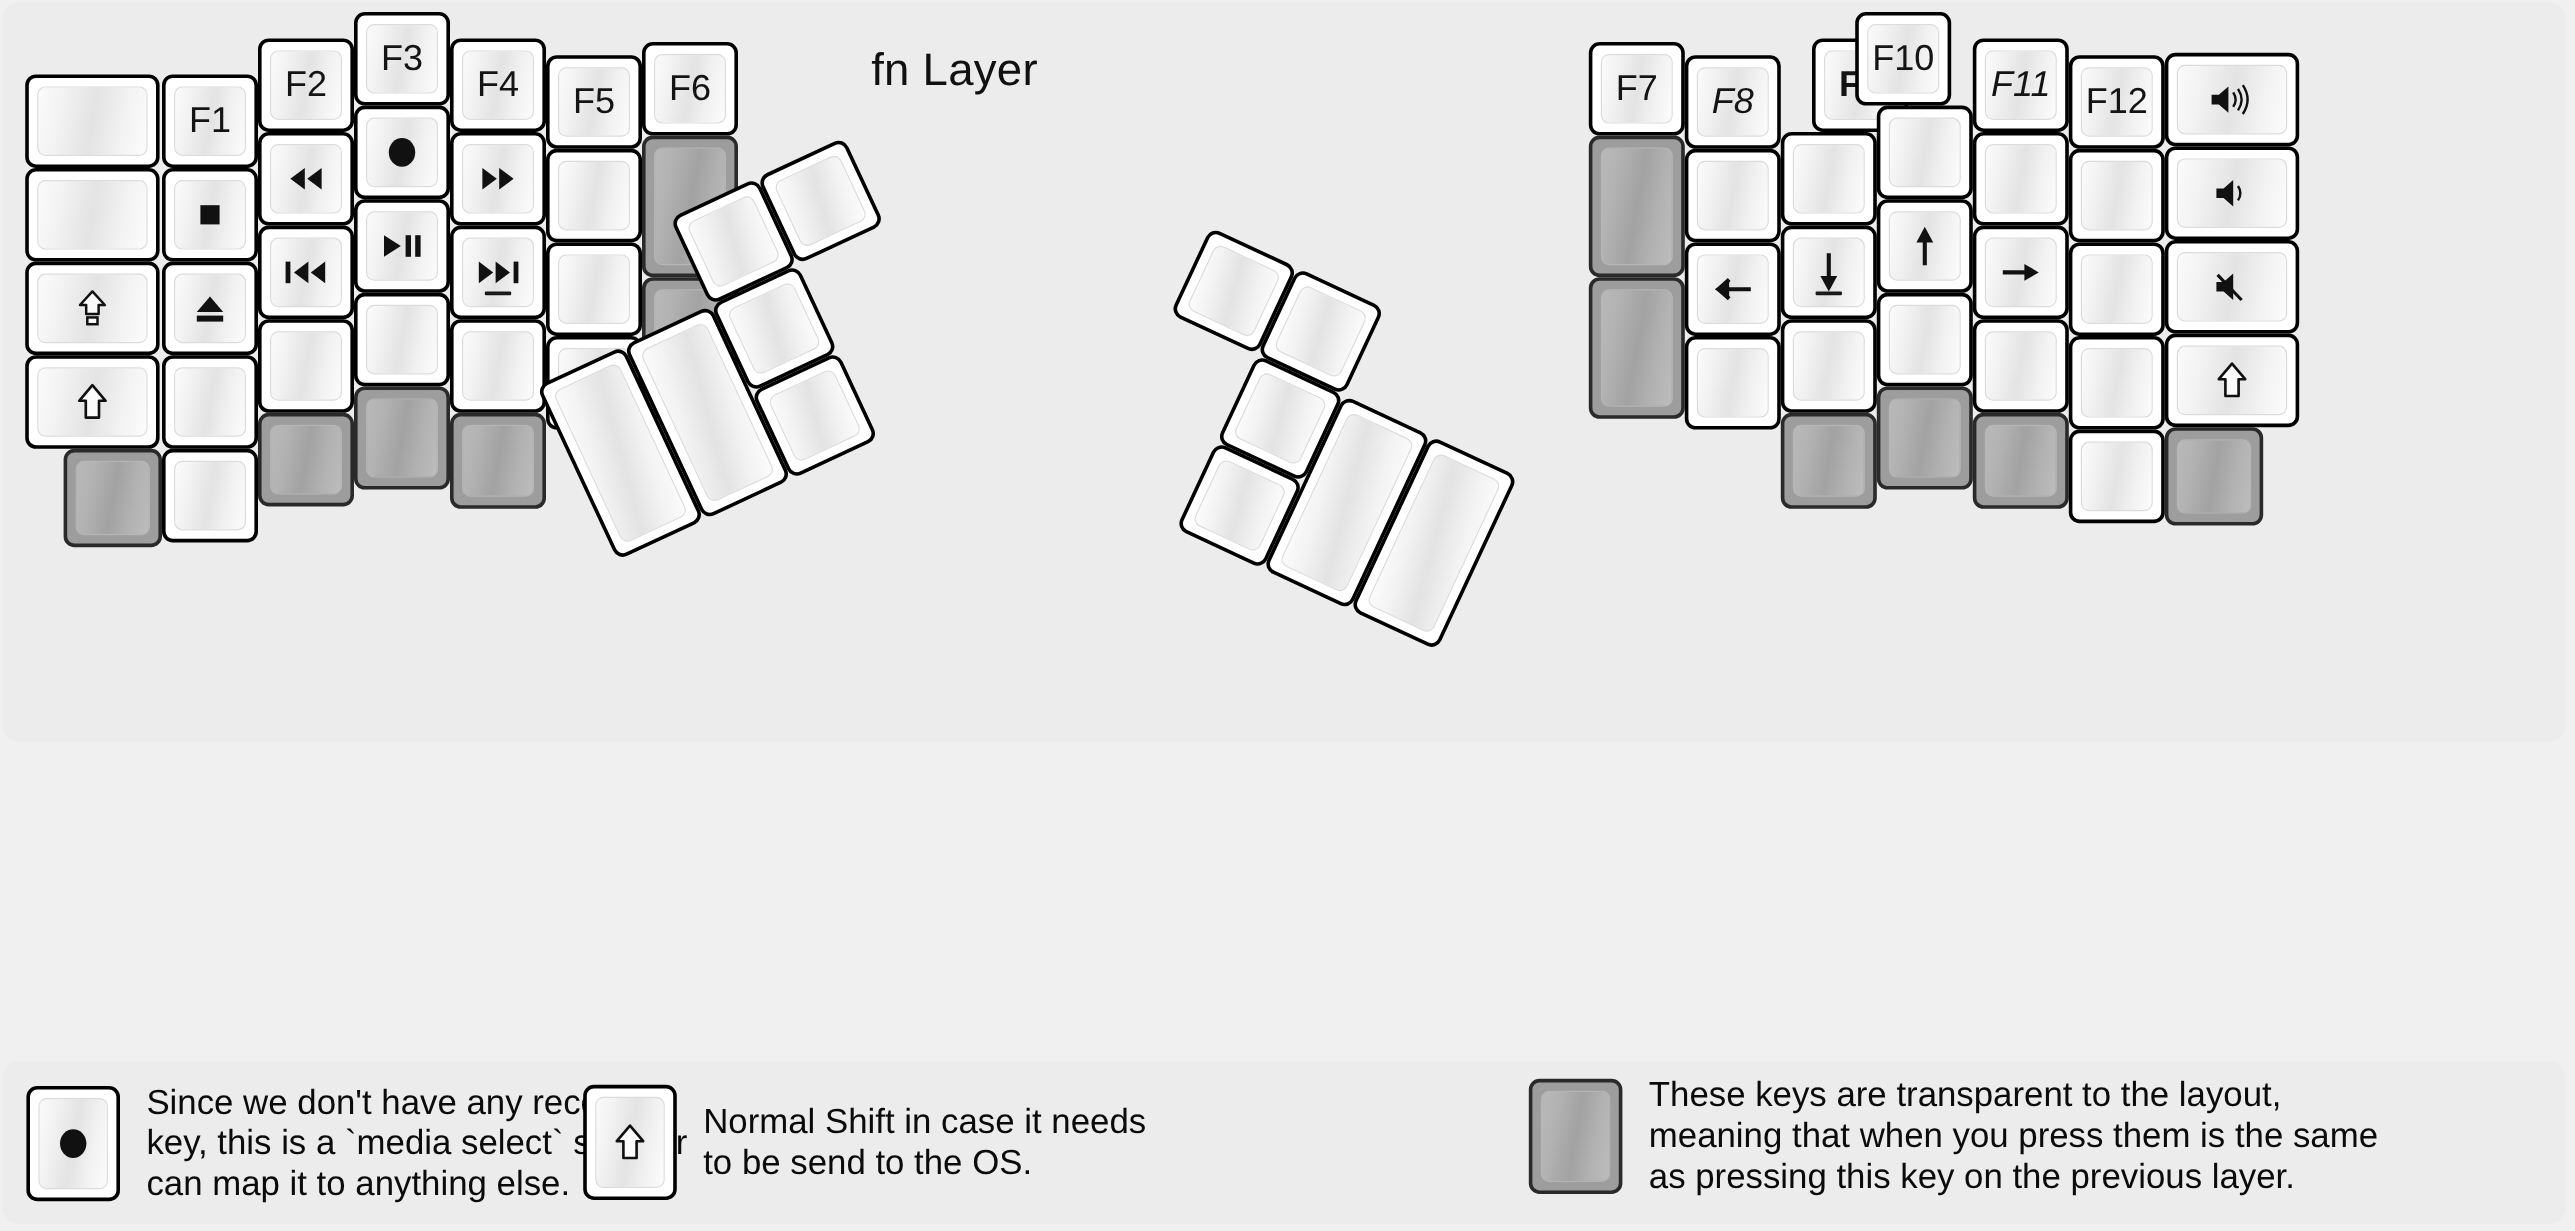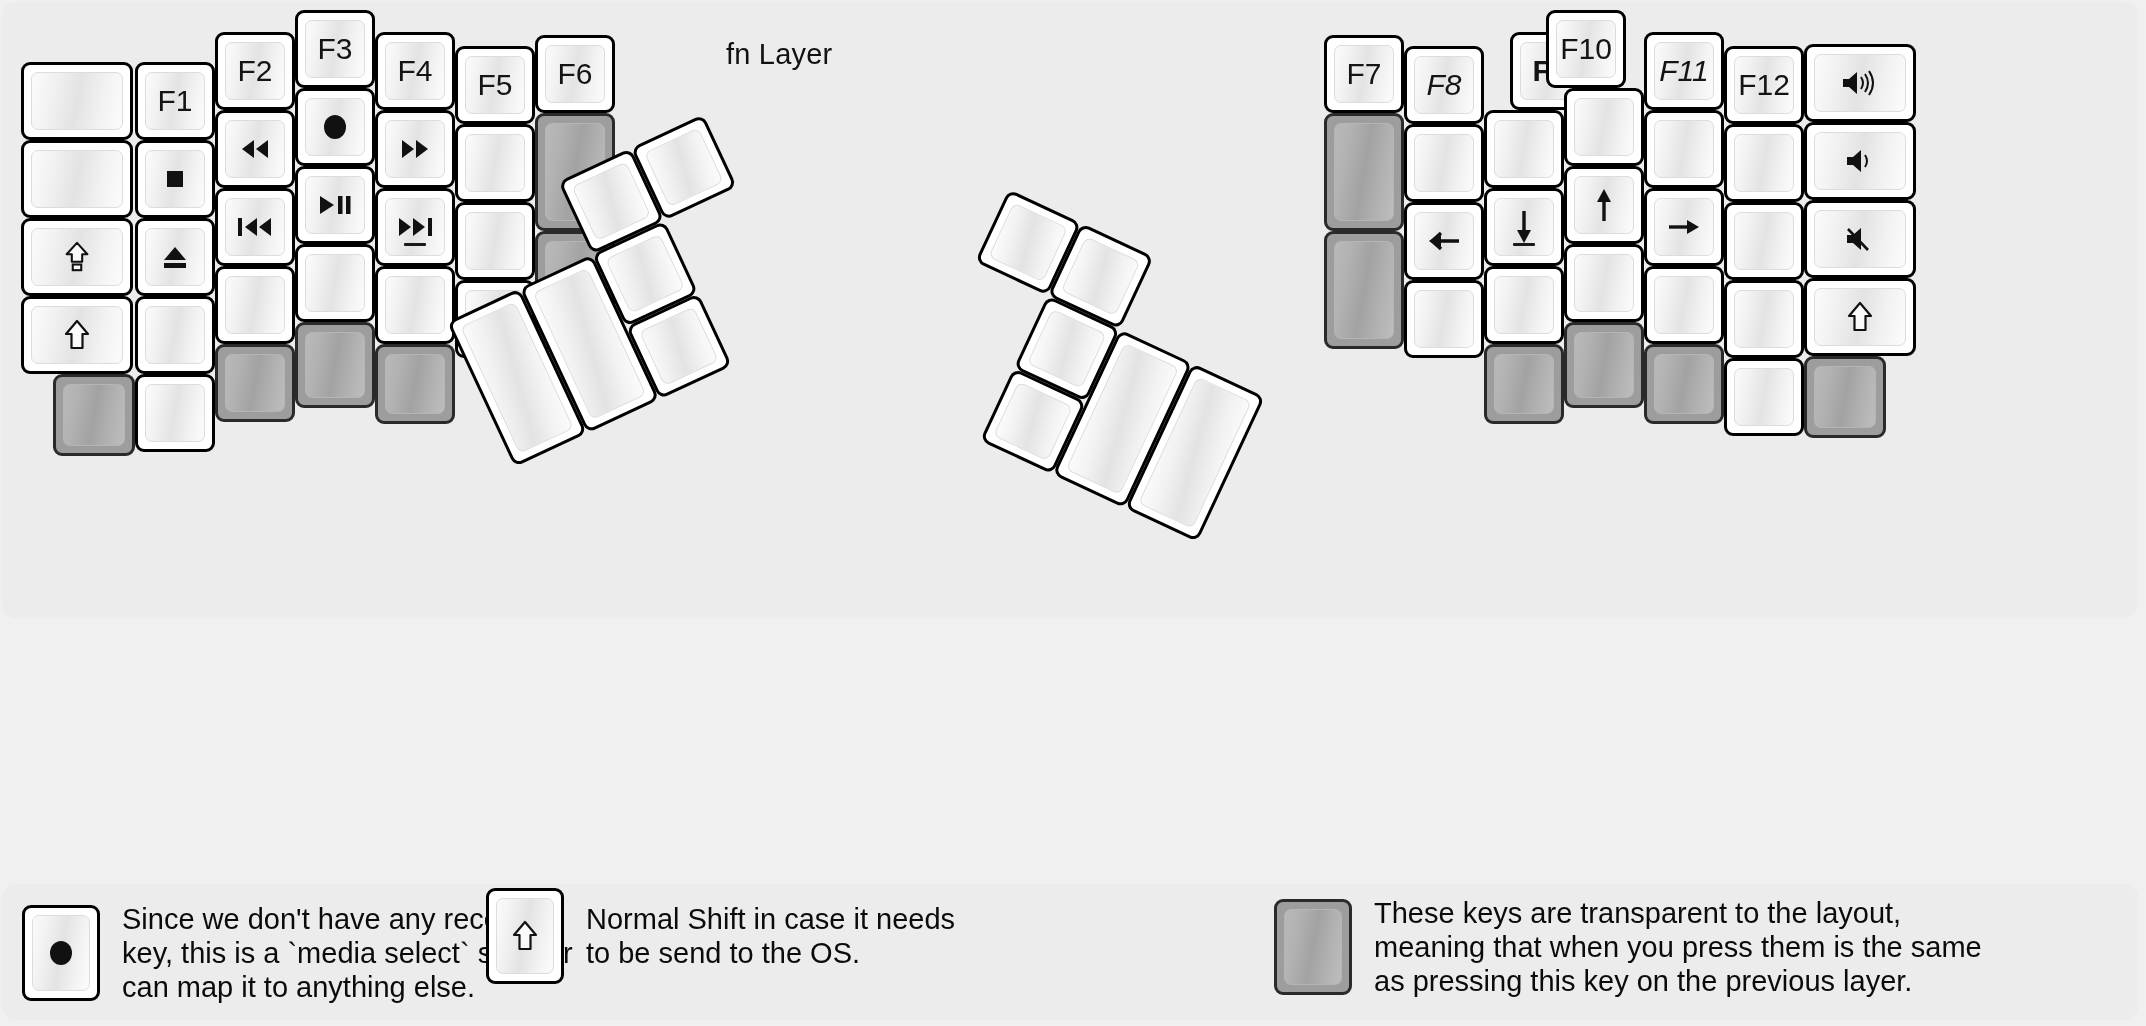--- a/index.html
+++ b/index.html
@@ -12,21 +12,21 @@
     position:absolute;left:2px;top:2px;width:2136px;height:616px;
     background:#ececec;border-radius:14px;
   }
   
   .legend-panel{
     position:absolute;left:2px;top:884px;width:2136px;height:136px;
     background:#ececec;border-radius:14px;
   }
 
   .title{
-    position:absolute;font-size:29px;color:#111;letter-spacing:.2px;
+    position:absolute;font-size:38px;color:#111;letter-spacing:.2px;
     white-space:nowrap;
   }
 
   
   .key{
     position:absolute;box-sizing:border-box;
     background:#fff;border:3px solid #000;border-radius:9px;
     padding:7px;
   }
   .key .cap{
@@ -590,21 +590,21 @@
                 <ellipse cx="14" cy="14" rx="11" ry="12" fill="#111"></ellipse>
               </svg>
           </span>
         </div>
       </div>
       <div class="legend-text">Since we don't have any recording
 key, this is a `media select` so user
 can map it to anything else.</div>
     </div>
 
-    <div class="legend-item" style="left:484px;top:4px;">
+    <div class="legend-item" style="left:484px;top:20px;">
       <div class="legend-key">
         <div class="cap">
           <span>
             <svg width="26" height="32" viewBox="0 0 26 32" class="g">
               <path d="M13 2 L24 15 L18.5 15 L18.5 29 L7.5 29 L7.5 15 L2 15 Z" fill="#fafafa" stroke="#111" stroke-width="2.2" stroke-linejoin="round"></path>
             </svg>
           </span>
         </div>
       </div>
       <div class="legend-text">Normal Shift in case it needs

